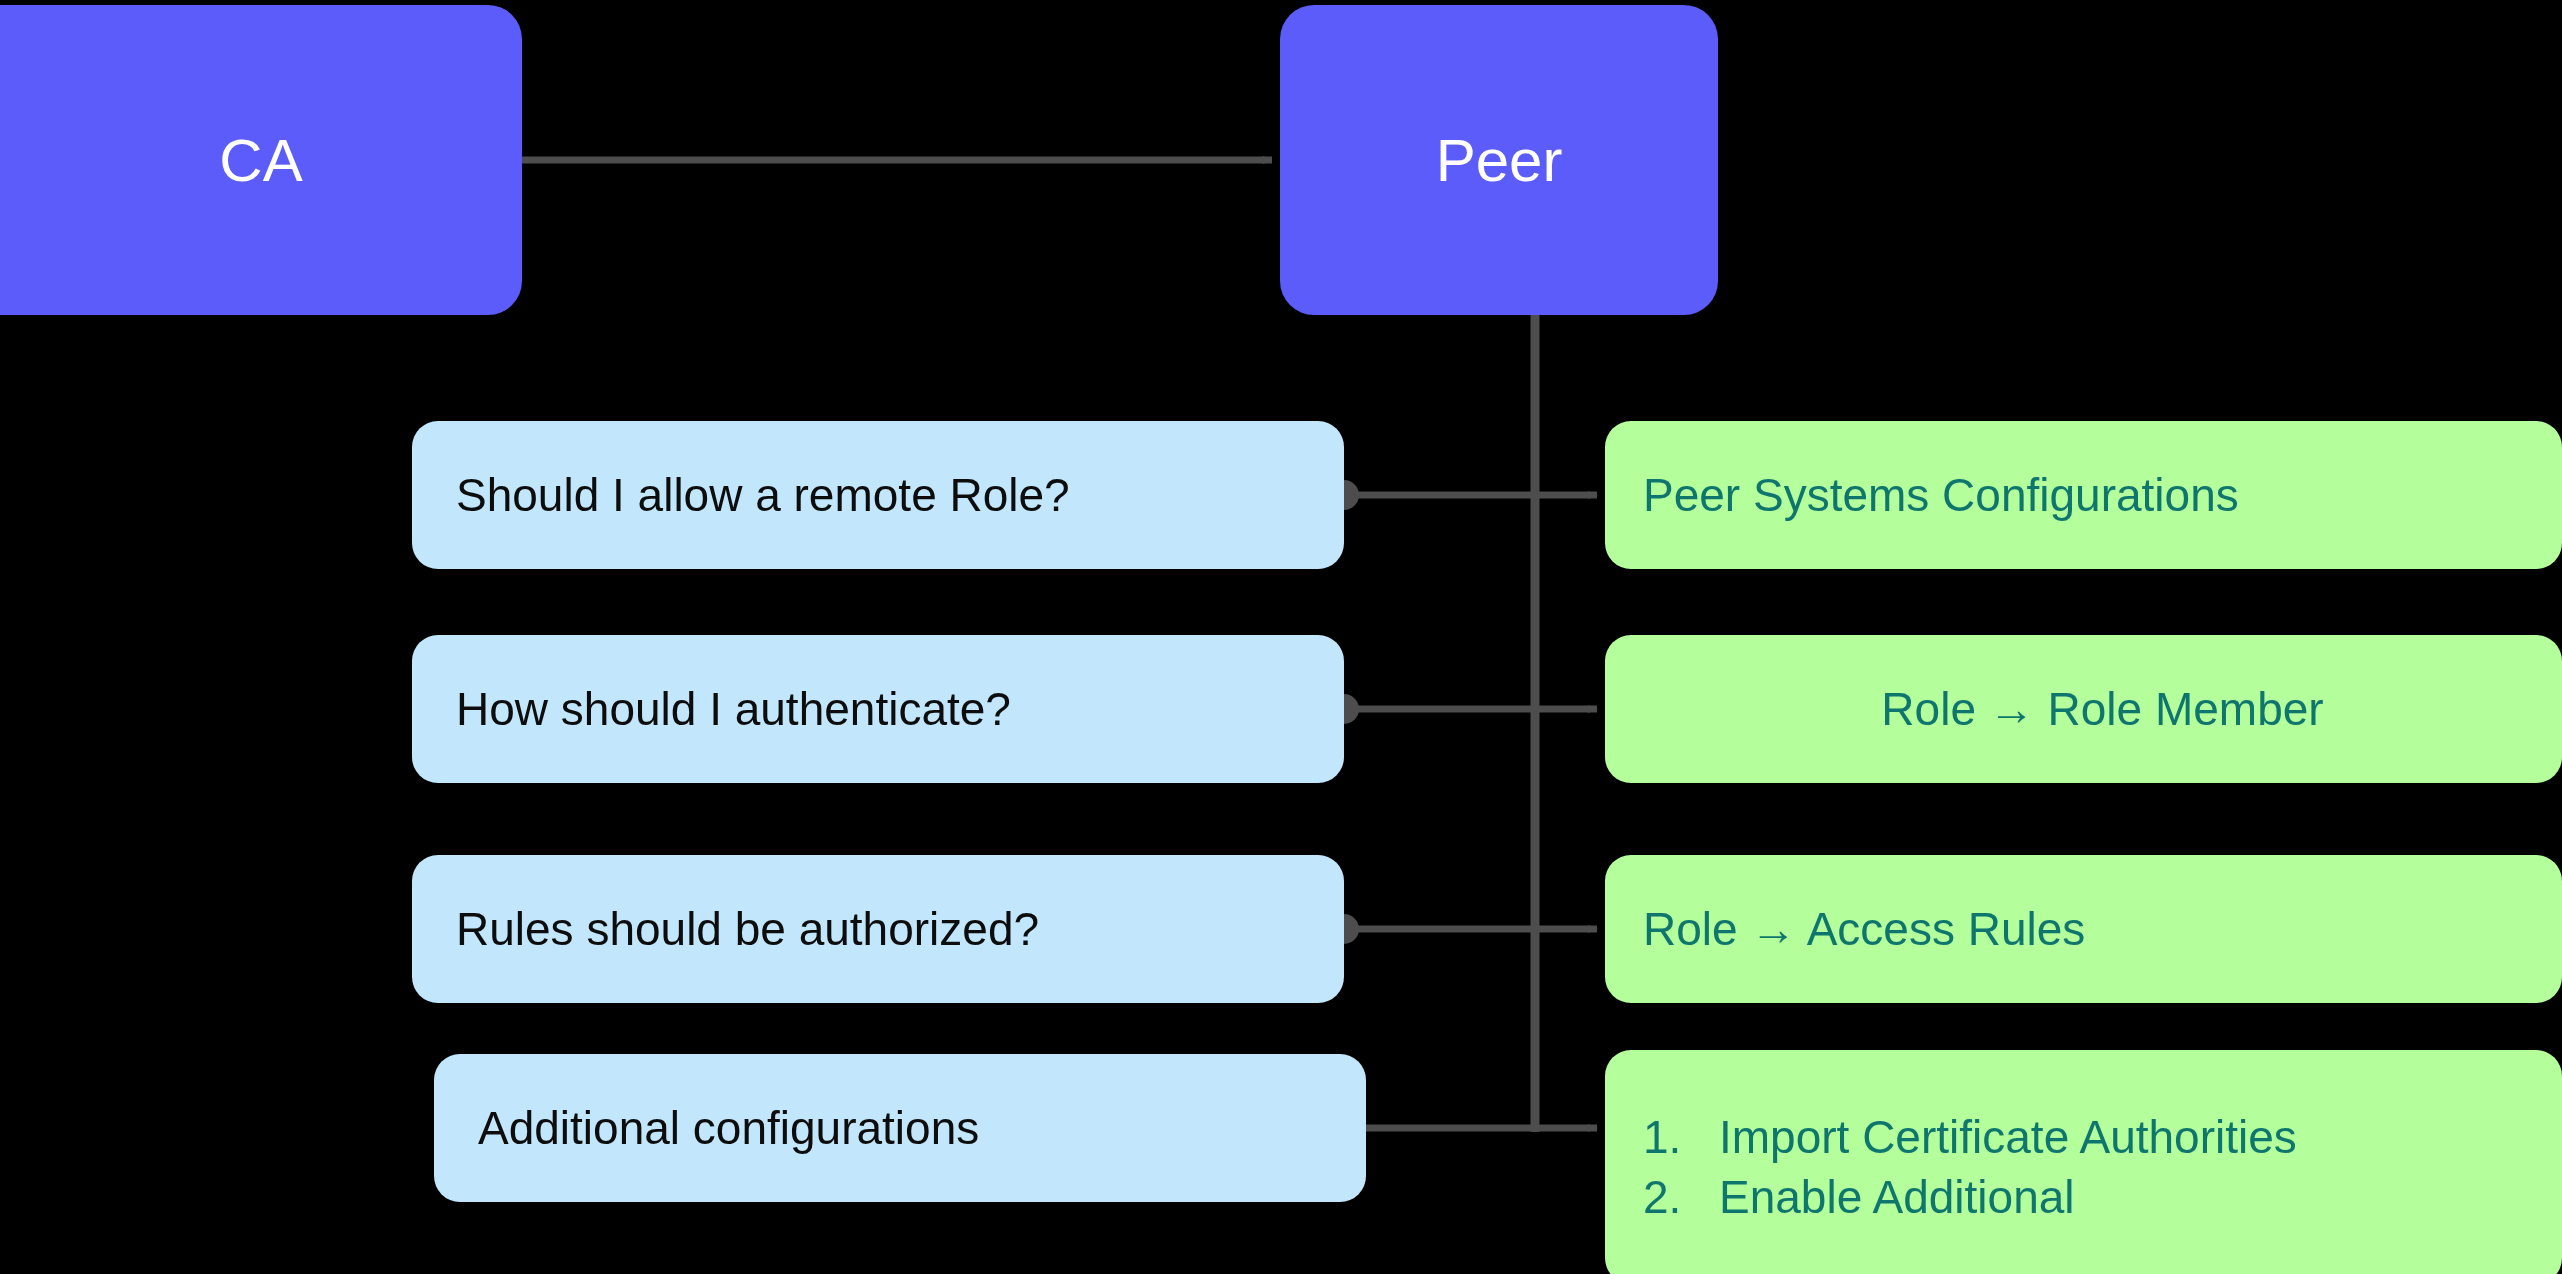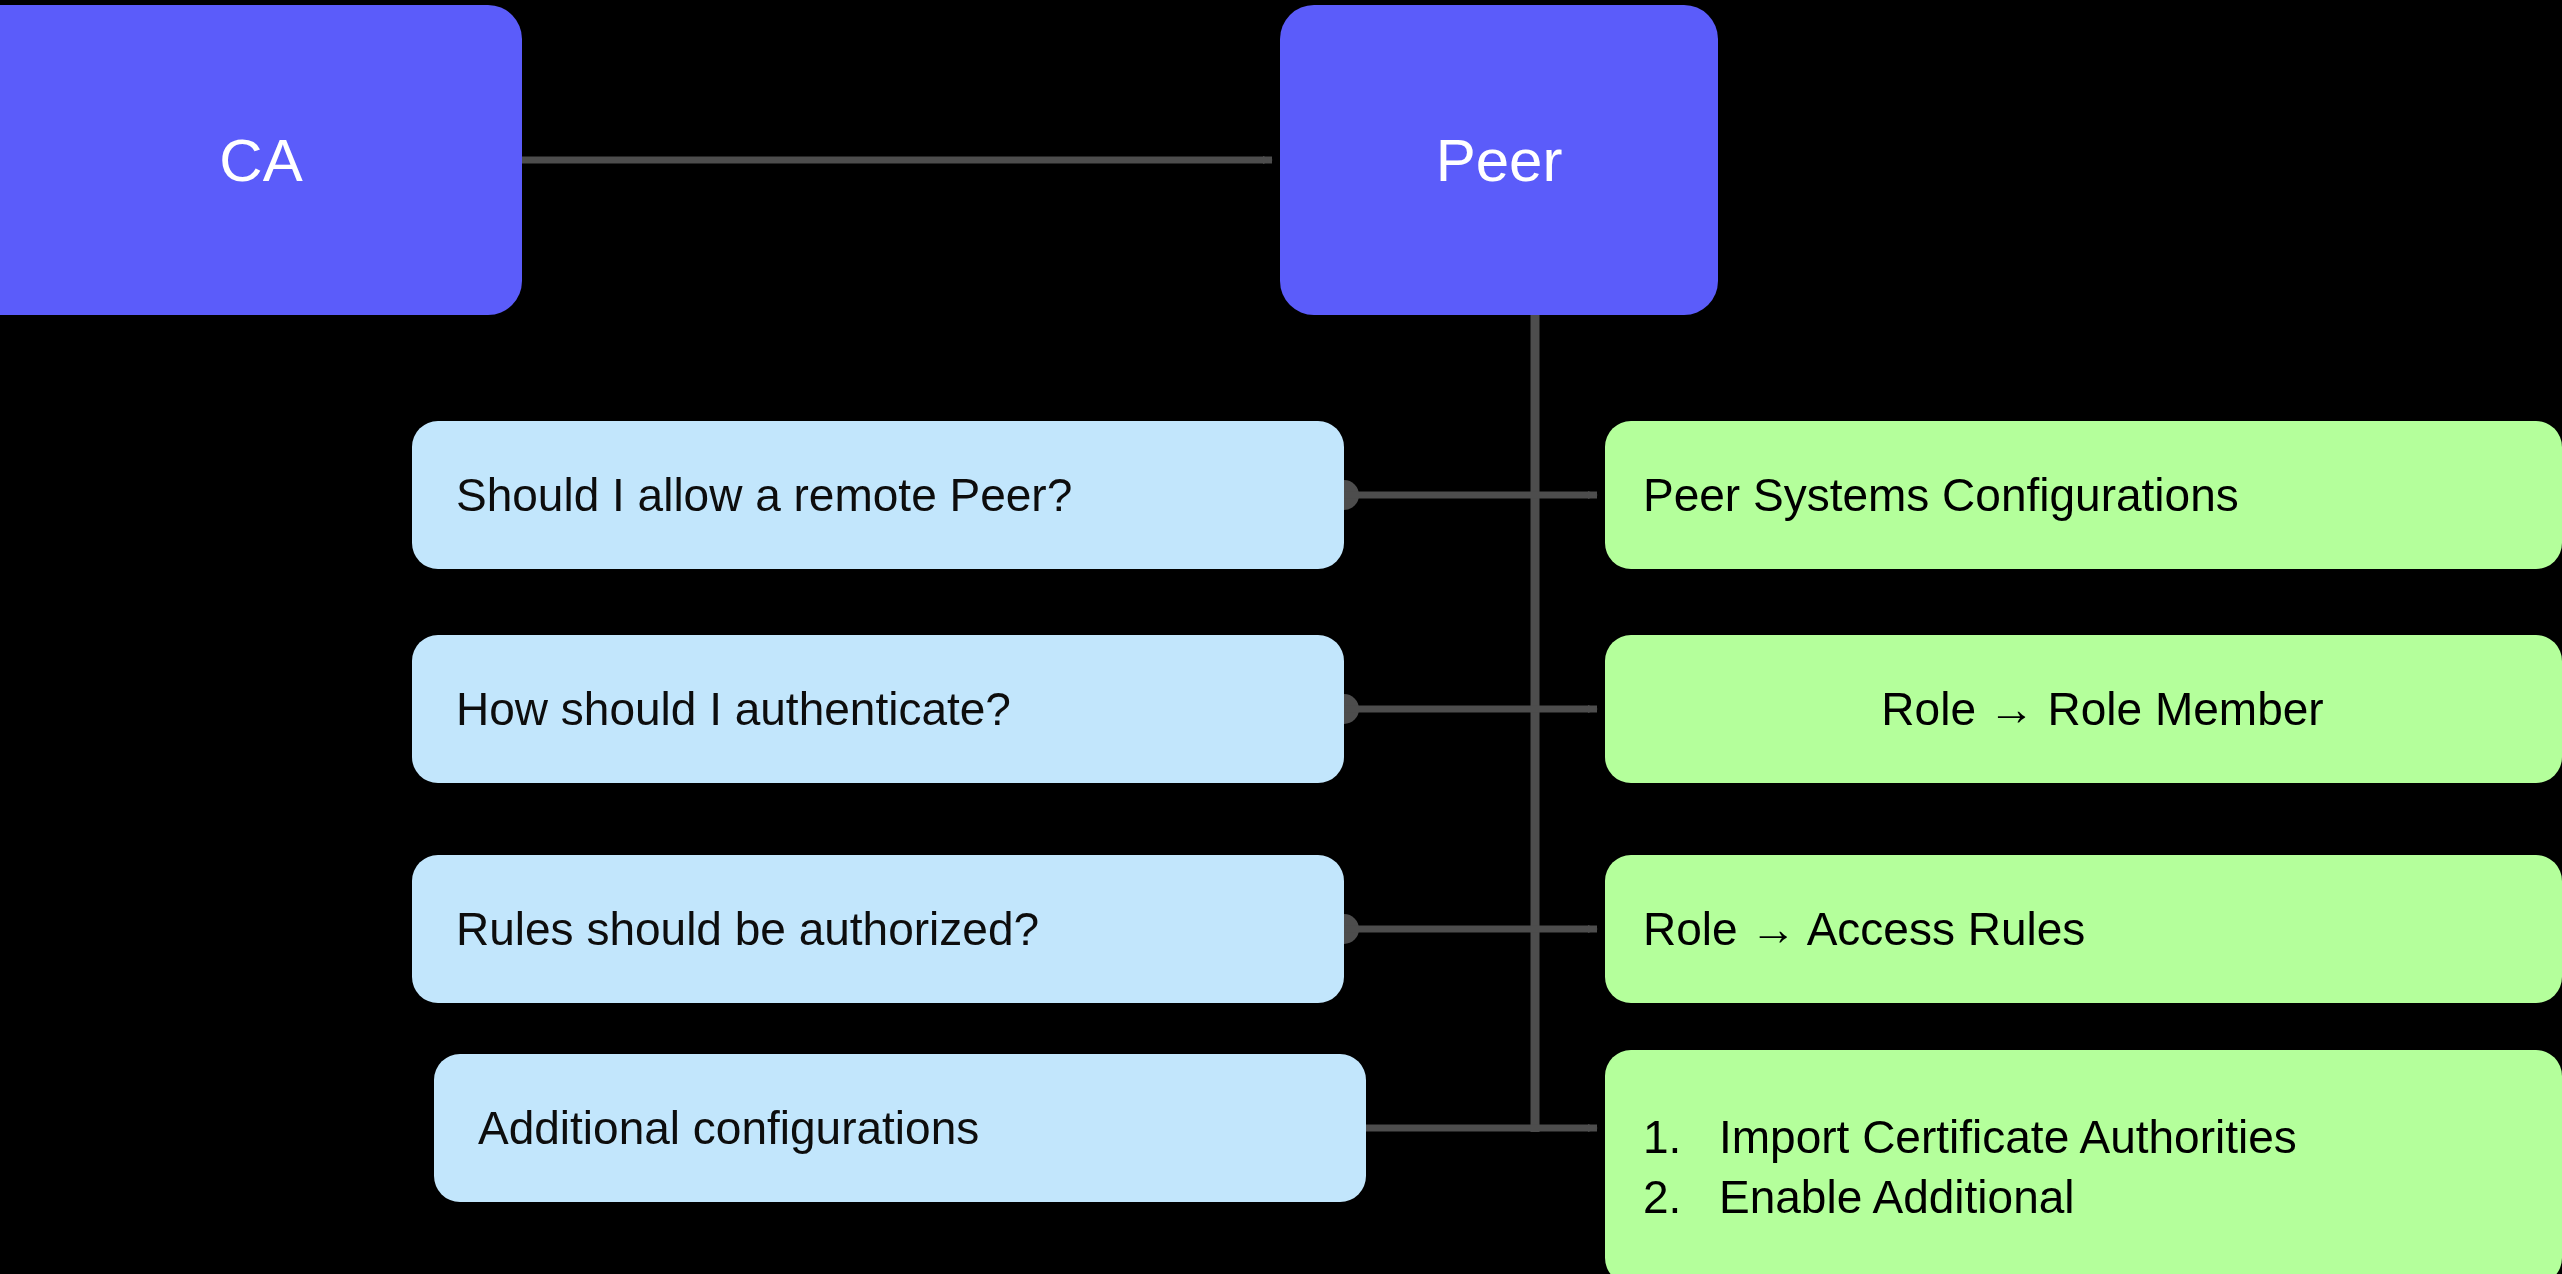--- a/index.html
+++ b/index.html
@@ -49,21 +49,21 @@
     color: #0d0d0d;
     left: 412px;
     width: 932px;
     height: 148px;
     font-size: 46px;
     padding-left: 44px;
   }
   
   .node-answer {
     background: #b4ff9b;
-    color: #000000;
+    color: #0f766e;
     left: 1605px;
     width: 957px;
     font-size: 46px;
     padding-left: 38px;
   }
   .node-answer.single { height: 148px; }
   .node-answer.list {
     height: 234px;
     align-items: center;
   }
@@ -135,21 +135,21 @@
 
   <div class="node node-primary" id="node-ca">
     <span class="node-label">CA</span>
   </div>
 
   <div class="node node-primary" id="node-peer">
     <span class="node-label">Peer</span>
   </div>
 
   <div class="node node-question" style="top:421px;">
-    <span class="node-label">Should I allow a remote Peer?</span>
+    <span class="node-label">Should I allow a remote Role?</span>
   </div>
 
   <div class="node node-question" style="top:635px;">
     <span class="node-label">How should I authenticate?</span>
   </div>
 
   <div class="node node-question" style="top:855px;">
     <span class="node-label">Rules should be authorized?</span>
   </div>
 

